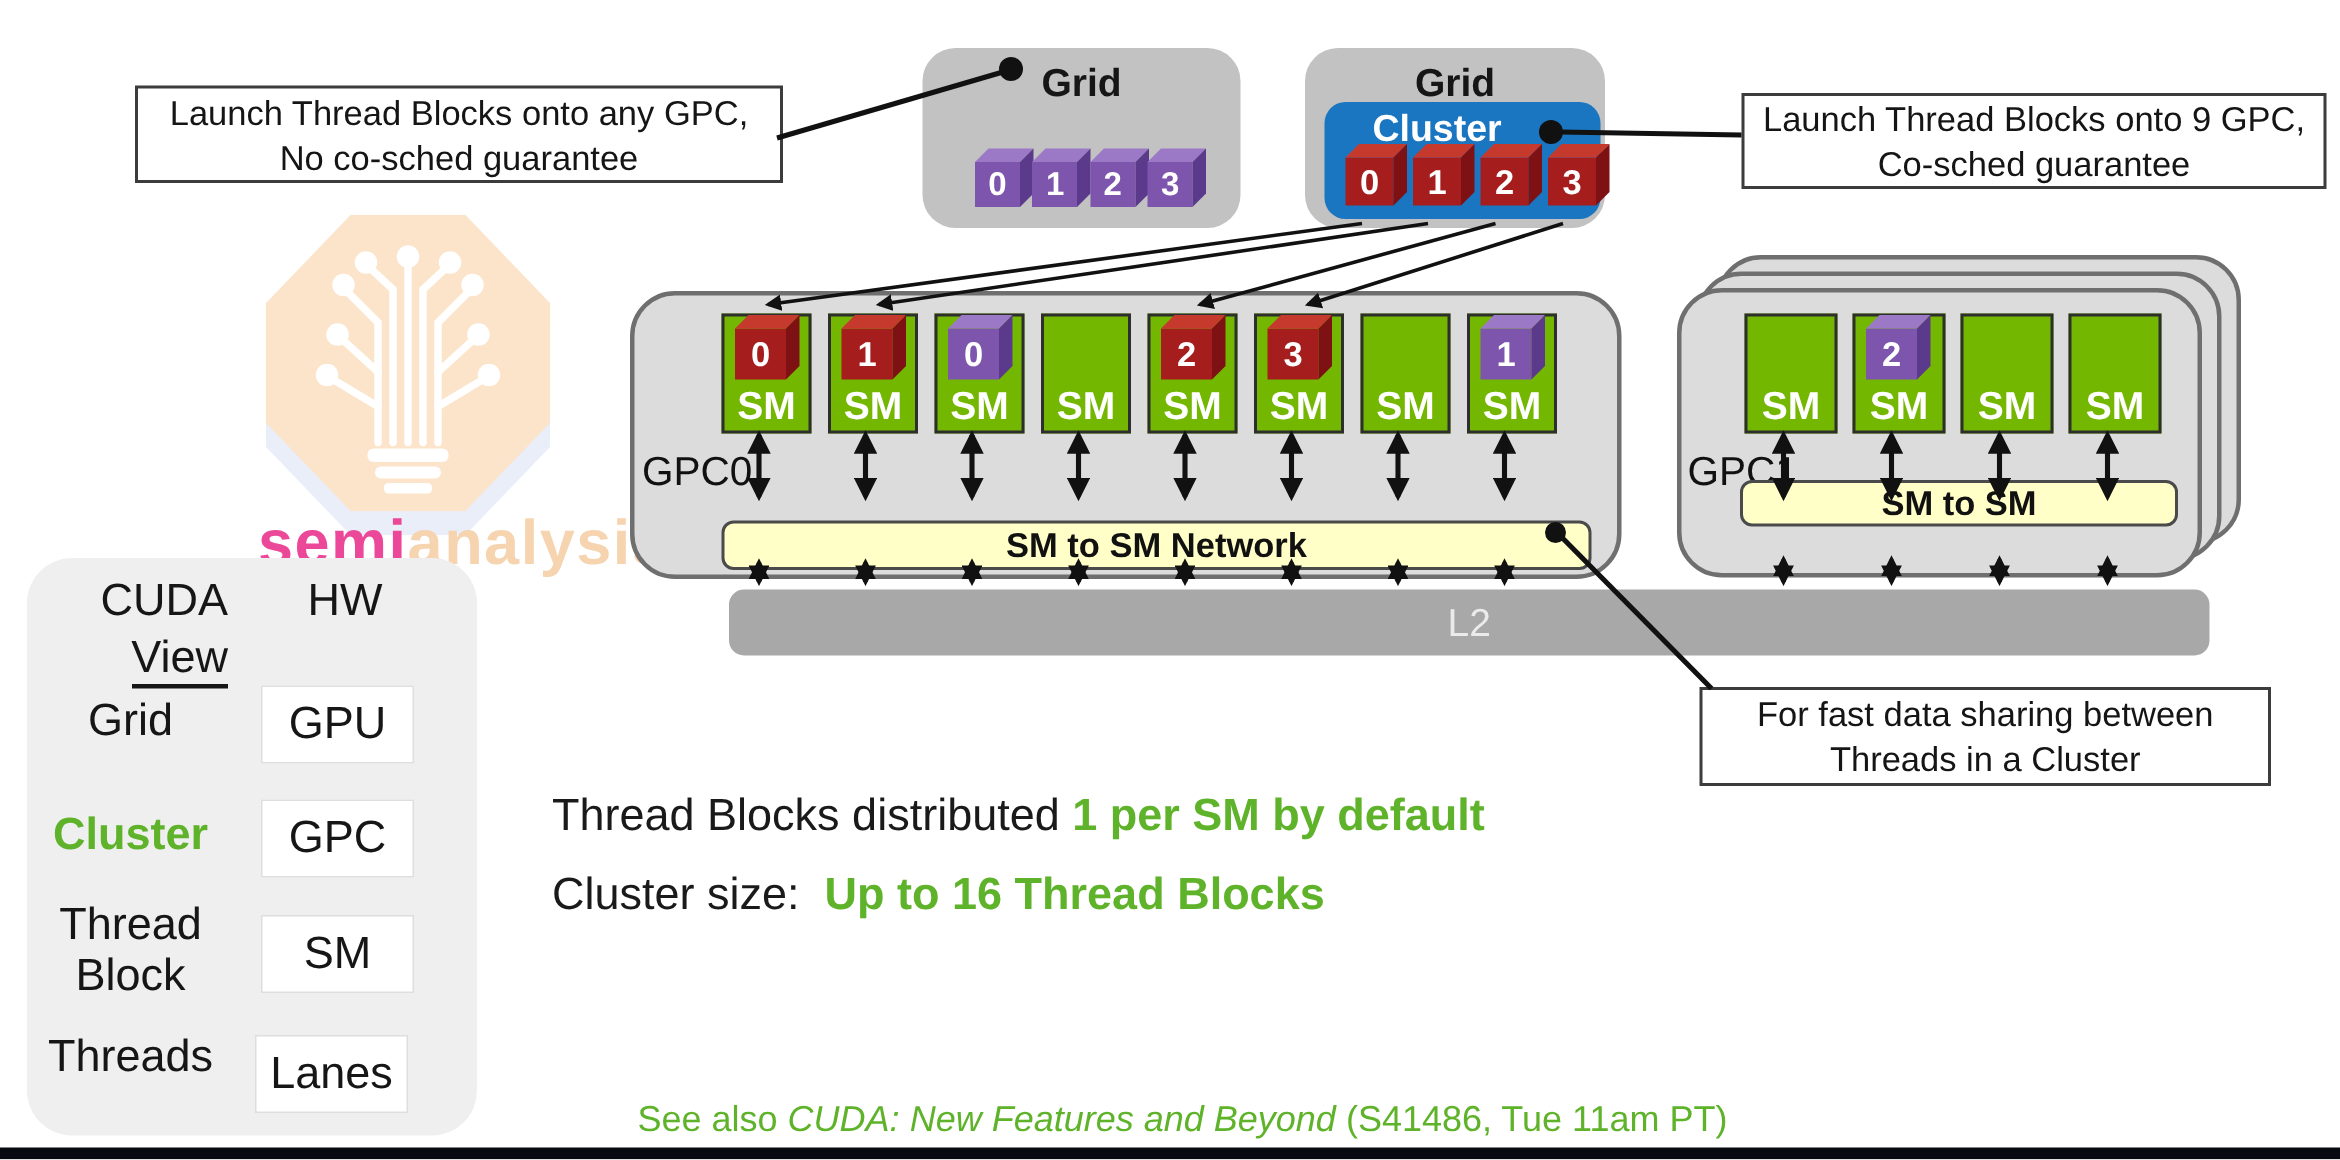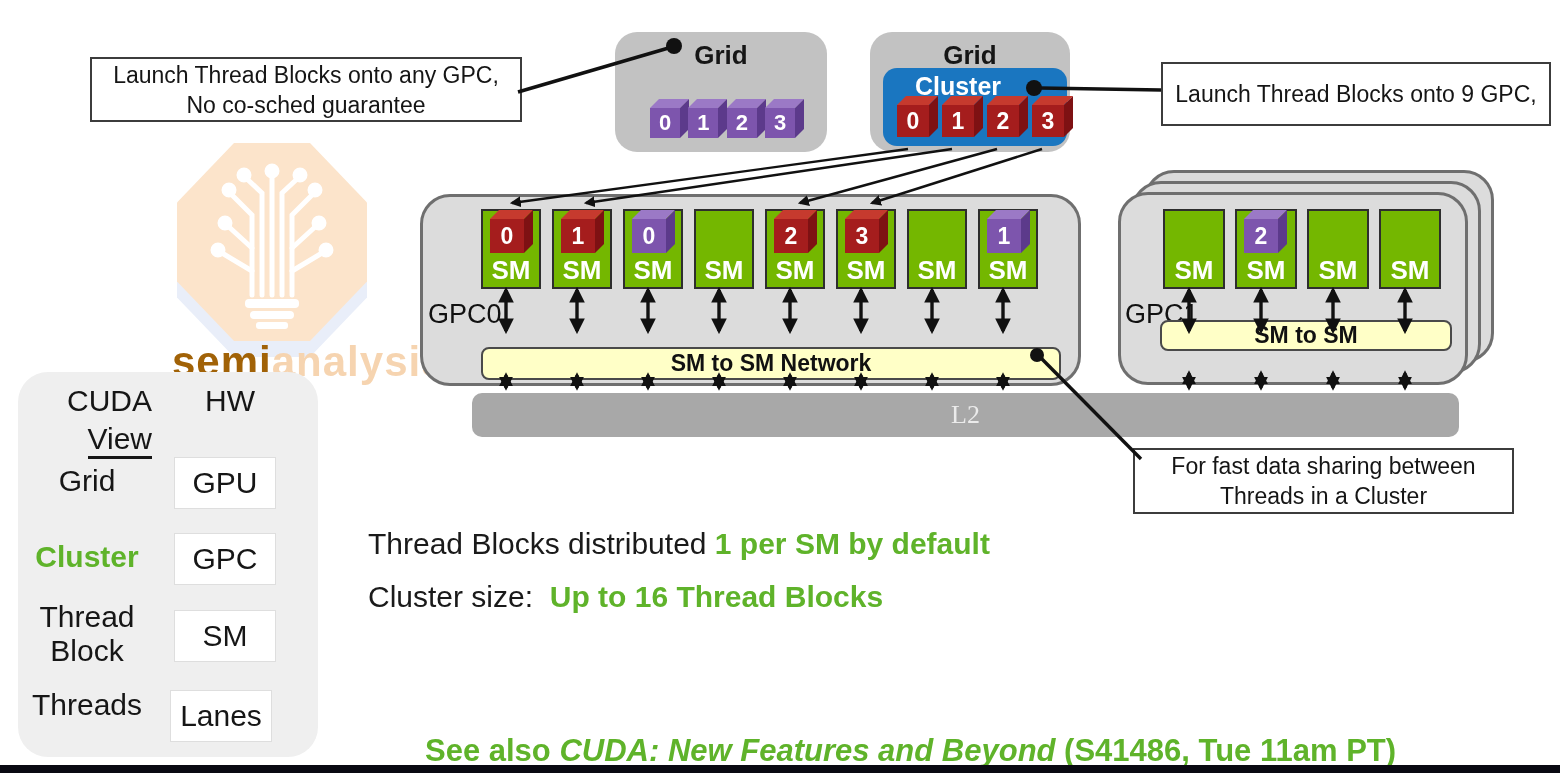--- a/index.html
+++ b/index.html
@@ -48,26 +48,26 @@
   .panel{position:absolute;left:18px;top:372px;width:300px;height:385px;background:#efefef;border-radius:30px;z-index:1;}
   .hdr{position:absolute;text-align:center;font-size:30px;line-height:38px;color:#161616;}
   .hdr .u{border-bottom:3px solid #161616;padding-bottom:1px;}
   .lg-cuda{position:absolute;text-align:center;font-size:30px;line-height:34px;color:#161616;}
   .lg-cell{position:absolute;width:100px;height:50px;background:#ffffff;border:1px solid #dedede;
            display:flex;align-items:center;justify-content:center;font-size:30px;color:#161616;}
   .grn{color:#5fb32a;font-weight:bold;}
 
   
   .note{position:absolute;font-size:30px;color:#1a1a1a;white-space:nowrap;z-index:2;}
-  .seealso{position:absolute;font-size:31px;font-weight:bold;color:#5fb32a;white-space:nowrap;z-index:2;}
+  .seealso{position:absolute;font-size:24px;font-weight:normal;color:#5fb32a;white-space:nowrap;z-index:2;}
 
   
   .octo{position:absolute;clip-path:polygon(30% 0,70% 0,100% 30%,100% 70%,70% 100%,30% 100%,0 70%,0 30%);z-index:0;}
   .wm-text{position:absolute;font-size:42px;font-weight:bold;letter-spacing:1px;z-index:0;}
-  .wm-semi{color:#a16207;text-decoration:underline;}
+  .wm-semi{color:#ec4899;text-decoration:underline;}
   .wm-analysis{color:#f6d4b0;}
 
   svg.overlay{position:absolute;left:0;top:0;z-index:4;pointer-events:none;}
   .botbar{position:absolute;left:0;top:765px;width:1560px;height:8px;background:#090912;z-index:5;}
 </style>
 </head>
 <body>
 
 <div class="slide">
 
@@ -102,22 +102,23 @@
   <div class="wm-text" style="left:172px;top:338px;">
     <span class="wm-semi">semi</span><span class="wm-analysis">analysis</span>
   </div>
 
   <div class="callout" style="left:90px;top:57px;width:428px;height:61px;">
     <div>Launch Thread Blocks onto any GPC,</div>
     <div>No co-sched guarantee</div>
   </div>
   <div class="callout" style="left:1161px;top:62px;width:386px;height:60px;">
     <div>Launch Thread Blocks onto 9 GPC,</div>
-  </div>
-  <div class="callout" style="left:1133px;top:448px;width:377px;height:62px;">
+    <div>Co-sched guarantee</div>
+  </div>
+  <div class="callout" style="left:1133px;top:458px;width:377px;height:62px;">
     <div>For fast data sharing between</div>
     <div>Threads in a Cluster</div>
   </div>
 
   <div class="gridbox" style="left:615px;top:32px;width:212px;height:120px;">
     <div class="grid-title">Grid</div>
     <div>
         <div class="cube purple" style="left: 35px; top: 76px; width: 30px; height: 30px; font-size: 22px;">
           <span>0</span>
         </div>
@@ -224,21 +225,21 @@
         </div>
         <div class="sm" style="left: 258px; top: 14px; width: 58px; height: 76px;">
           <span class="sm-label">SM</span>
         </div>
       </div>
     <div class="netbar" style="left:39px;top:125px;width:288px;height:27px;">
       <span>SM to SM</span>
     </div>
   </div>
 
-  <div class="l2bar" style="left:472px;top:393px;width:987px;height:44px;font-family:Liberation Serif, serif;">
+  <div class="l2bar" style="left:486px;top:393px;width:987px;height:44px;">
     <span>L2</span>
   </div>
 
   <div class="panel">
     <div class="hdr" style="left:4px;top:10px;width:130px;text-align:right;">
       <div>CUDA</div>
       <div><span class="u">View</span></div>
     </div>
     <div class="hdr" style="left:132px;top:10px;width:160px;">
       <div>HW</div>

